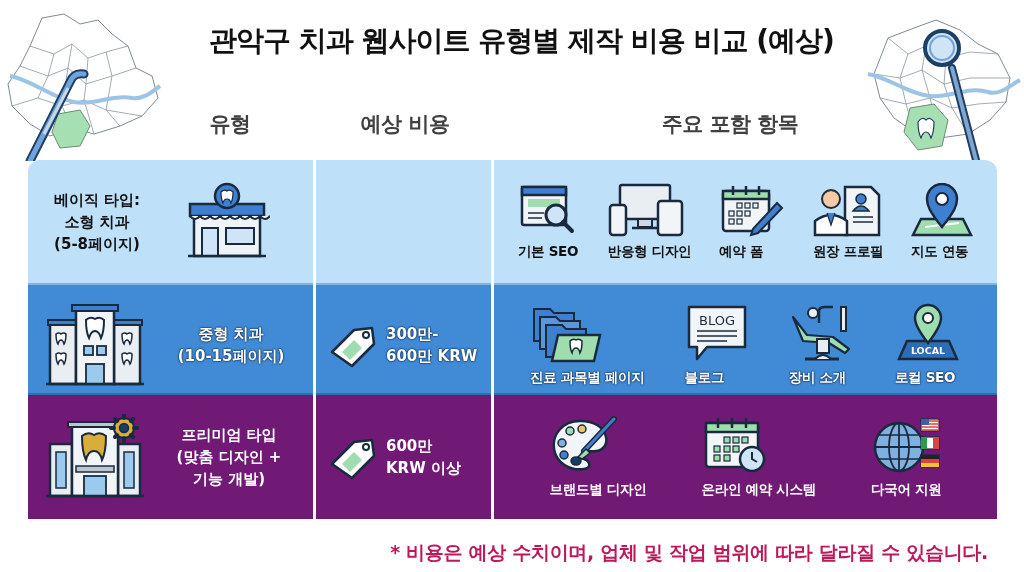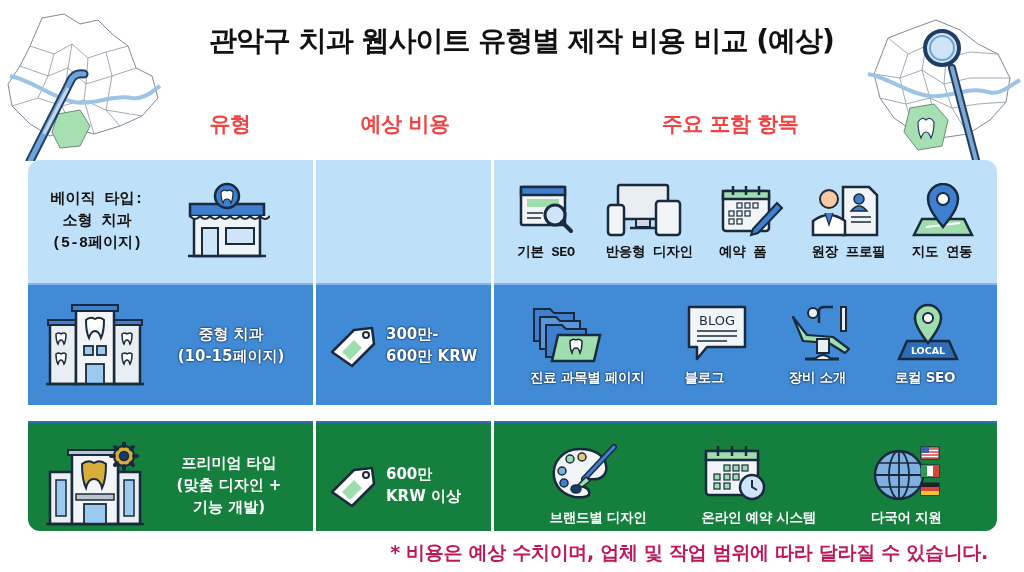--- a/index.html
+++ b/index.html
@@ -2,27 +2,27 @@
 <html><head>
 <meta charset="utf-8">
 <style>
   * { box-sizing: border-box; margin: 0; padding: 0; }
   html, body { width: 1024px; height: 572px; background: #ffffff; overflow: hidden; }
   body { position: relative; font-family: "DejaVu Sans", "Liberation Sans", sans-serif; color: #111; }
 
   .deco { position: absolute; }
   .title { position: absolute; left: 0; right: 0; top: 22px; text-align: center; font-size: 28px; font-weight: bold; letter-spacing: -1px; color: #111; padding-left: 19px; }
 
-  .col-head { position: absolute; top: 110px; font-size: 21px; font-weight: bold; text-align: center; color: #ef4444; letter-spacing: -0.5px; }
+  .col-head { position: absolute; top: 110px; font-size: 21px; font-weight: bold; text-align: center; color: #404040; letter-spacing: -0.5px; }
 
   .table { position: absolute; left: 28px; top: 160px; width: 969px; height: 371px; border-radius: 12px; overflow: hidden; }
   .row { position: absolute; left: 0; width: 969px; display: flex; }
-  .row.r1 { top: 0; height: 123px; background: #bfe0f9; font-family: Liberation Mono, monospace; }
+  .row.r1 { top: 0; height: 123px; background: #bfe0f9; }
   .row.r2 { top: 123px; height: 122px; background: #418bd6; padding-left: 47px; }
-  .row.r3 { top: 261px; height: 126px; background: #15803d; }
+  .row.r3 { top: 233px; height: 126px; background: #701a75; }
   .row.r2 { border-top: 2px solid #7fb5e6; }
   .row.r3 { border-top: 2px solid #2e6fb2; }
 
   .vline { position: absolute; top: 0; bottom: 0; width: 3px; background: #ffffff; z-index: 5; }
 
   .cell { position: absolute; top: 0; bottom: 0; display: flex; align-items: center; }
   .c-type { left: 0; width: 285px; }
   .c-cost { left: 288px; width: 175px; }
   .c-items { left: 466px; width: 503px; }
 

